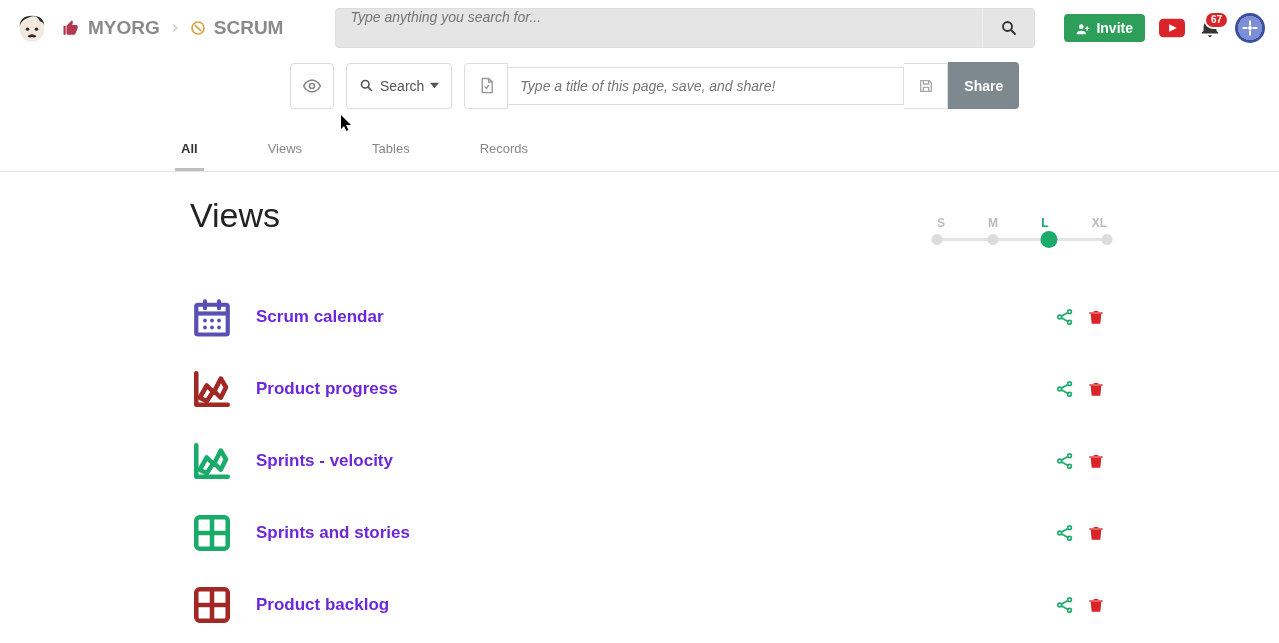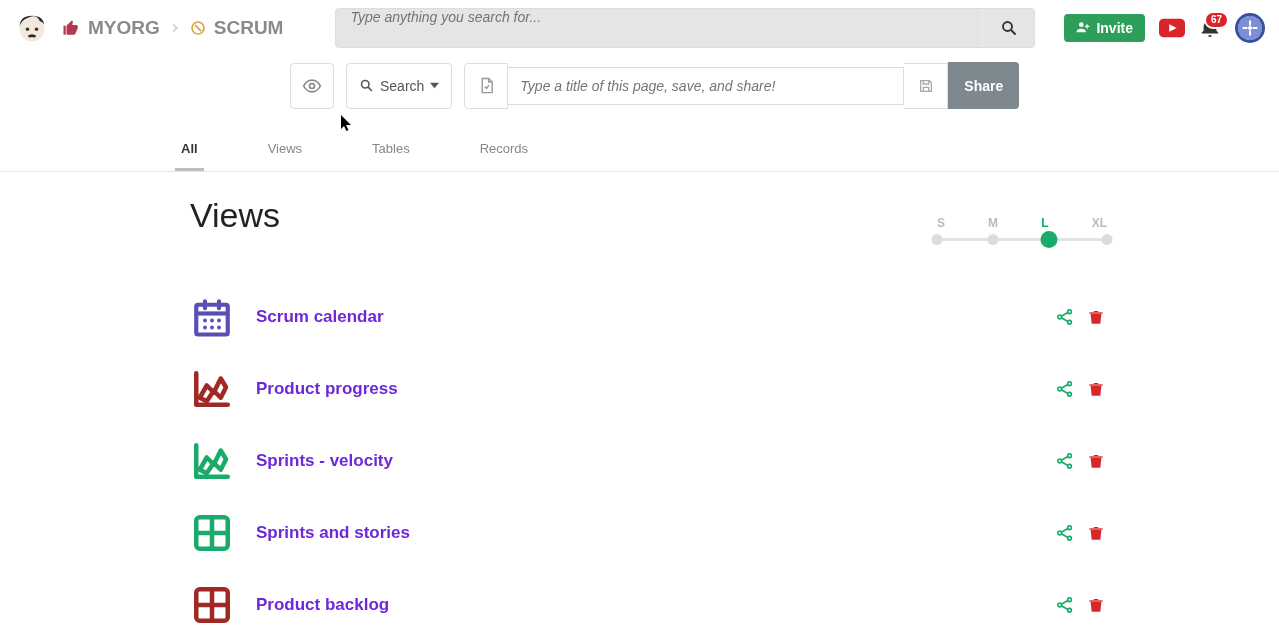--- a/index.html
+++ b/index.html
@@ -53,21 +53,21 @@
       color:#333;
       border-left:1px solid #eee; height:100%;
       cursor:pointer;
     }
 
     .right-icons {
       margin-left:auto; display:flex; align-items:center; gap:14px;
     }
     .invite-btn {
       background:#2e9e5b; color:#fff; border:none; border-radius:4px;
-      padding:6px 12px; font-weight:600; font-size:14px; display:flex; align-items:flex-start; gap:6px;
+      padding:6px 12px; font-weight:600; font-size:14px; display:flex; align-items:flex-end; gap:6px;
       cursor:pointer;
     }
     .yt { color:#d9252a; cursor:pointer;}
     .bell-wrap { position:relative; cursor:pointer; color:#333;}
     .badge {
       position:absolute; top:-6px; right:-8px; background:#d9252a; color:#fff;
       border-radius:10px; font-size:10px; font-weight:700; padding:1px 5px; line-height:1.2;
       border:2px solid #fff;
     }
     .avatar {

